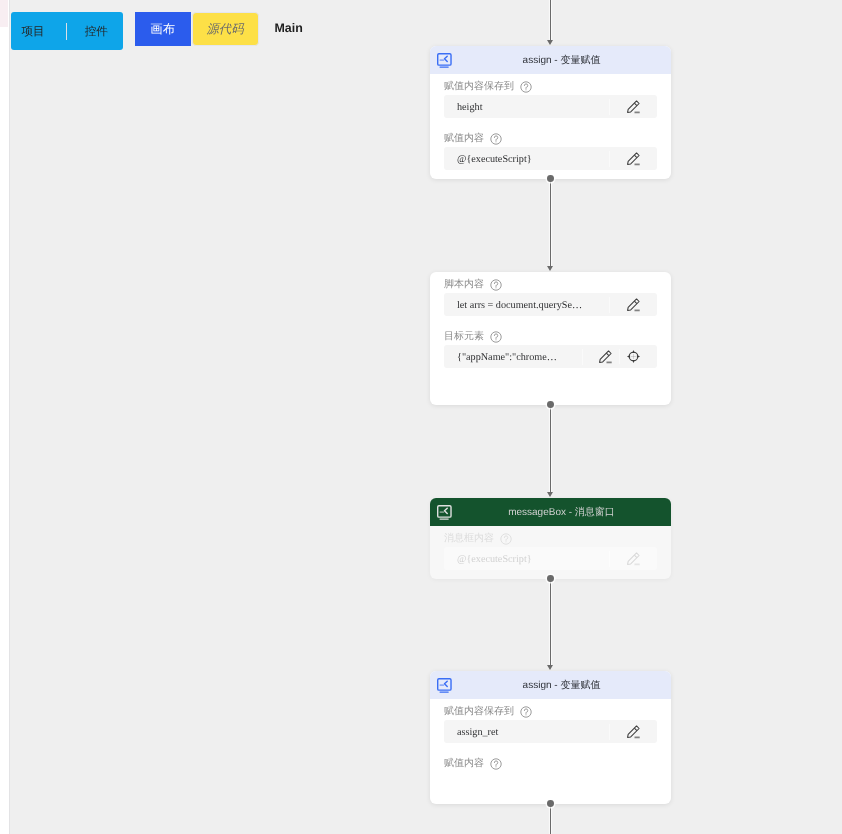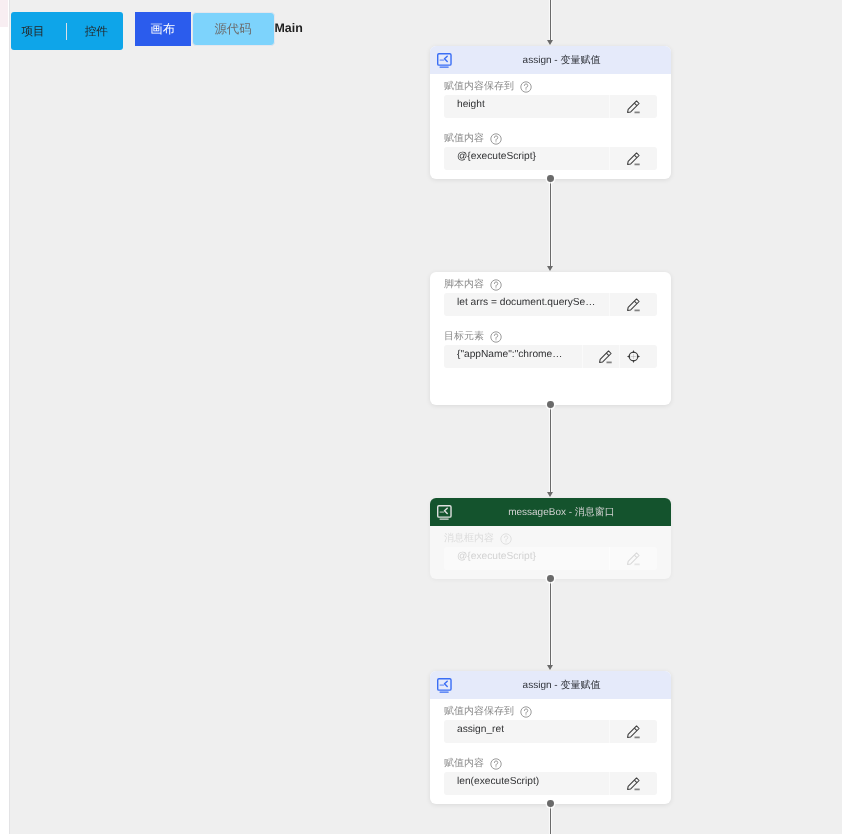--- a/index.html
+++ b/index.html
@@ -18,36 +18,36 @@
   .pink{position:absolute;left:0;top:0;width:8px;height:27px;background:#f8eef2;}
 
   
   .tab-panel{position:absolute;left:11px;top:12px;width:112px;height:38px;background:#0ea5e9;border-radius:3px;display:flex;align-items:center;padding:0 1px 0 10.5px;box-sizing:border-box;}
   .tab-panel .t{text-align:center;font-size:11.6px;color:#262626;line-height:1;position:relative;top:0.5px;}
   .tab-panel .sep{width:1px;height:17px;background:#dcdfe6;margin:0 18px 0 21px;}
 
   .seg{position:absolute;left:135px;top:12px;height:34px;display:flex;}
   .seg .b{height:34px;display:flex;align-items:center;justify-content:center;font-size:12.4px;box-sizing:border-box;line-height:1;}
   .seg .b.active{background:#2b5ced;color:#fff;width:55.5px;border-radius:0;}
-  .seg .b.idle{background:#7dd3fc;color:#6b6b6b;width:83px;margin-left:1px;border:1px solid #e4e6ed;border-radius:4px;}
+  .seg .b.idle{background:#fde047;color:#6b6b6b;width:67px;margin-left:1px;border:1px solid #e4e6ed;border-radius:4px;font-style:italic;}
 
   .main-label{position:absolute;left:274.5px;top:22px;font-size:12.4px;font-weight:bold;color:#1f1f1f;line-height:1;}
 
   
   .card{position:absolute;left:430px;width:241px;background:#fff;border-radius:6px;
         box-shadow:0 1px 5px rgba(0,0,0,.09);box-sizing:border-box;}
   .card .hd{height:28px;background:#e5eafa;border-radius:6px 6px 0 0;display:flex;align-items:center;position:relative;}
   .card .hd .ico{position:absolute;left:7px;top:6.5px;width:15px;height:15.2px;}
   .card .hd .ttl{width:100%;text-align:center;font-size:10px;color:#2e3138;line-height:1;position:relative;top:1.3px;padding-left:22px;box-sizing:border-box;}
   .card .body{padding:7px 14px 9px 14px;}
   .fg{margin-bottom:15px;}
   .fg:last-child{margin-bottom:0;}
   .lbl{font-size:10px;color:#8a8a8a;display:flex;align-items:center;height:12px;margin-bottom:2px;line-height:12px;}
   .lbl .help{margin-left:6px;}
-  .inp{height:23px;background:#f5f5f5;border-radius:3px;display:flex;}
+  .inp{height:23px;background:#f5f5f5;border-radius:3px;display:flex;align-items:center;font-family:Liberation Serif, serif;}
   .inp .v{flex:1;padding-left:13px;font-size:10.2px;color:#303133;overflow:hidden;white-space:nowrap;line-height:16px;position:relative;top:1.5px;}
   .inp .btn{width:48px;display:flex;align-items:center;justify-content:center;flex:none;border-left:1px solid #fafafa;box-sizing:border-box;}
   .inp.two .btn{width:37.5px;justify-content:flex-end;padding-right:4.8px;}
   .inp.two .btn.second{width:38px;justify-content:flex-start;padding-right:0;padding-left:5.6px;}
 
   
   .card.off{background:#f7f7f7;box-shadow:0 1px 5px rgba(0,0,0,.045);}
   .card.off .hd{background:#14532d;}
   .card.off .hd .ttl{color:#d2d2d2;}
   .card.off .lbl{color:#dcdcdc;}
@@ -282,27 +282,19 @@
           </div>
           <div class="fg">
             <div class="lbl">
               <span>赋值内容</span>
               <span class="help" style="color:#8a8a8a">
                 <svg viewBox="0 0 12 12" width="12" height="12">
                   <use href="#g-help"></use>
                 </svg>
               </span>
             </div>
-            <div class="inp">
-              <span class="v">len(executeScript)</span>
-              <span class="btn" style="color:#3c3c3c">
-                <svg viewBox="0 0 16 16" width="16" height="16">
-                  <use href="#g-edit"></use>
-                </svg>
-              </span>
-            </div>
           </div>
         </div>
       </div>
       <div class="dot" style="left:547.1px;top:799.8px"></div>
       <div class="line" style="left:549.85px;top:804px;height:30px"></div>
     </div>
 </div>
 
 </body></html>

